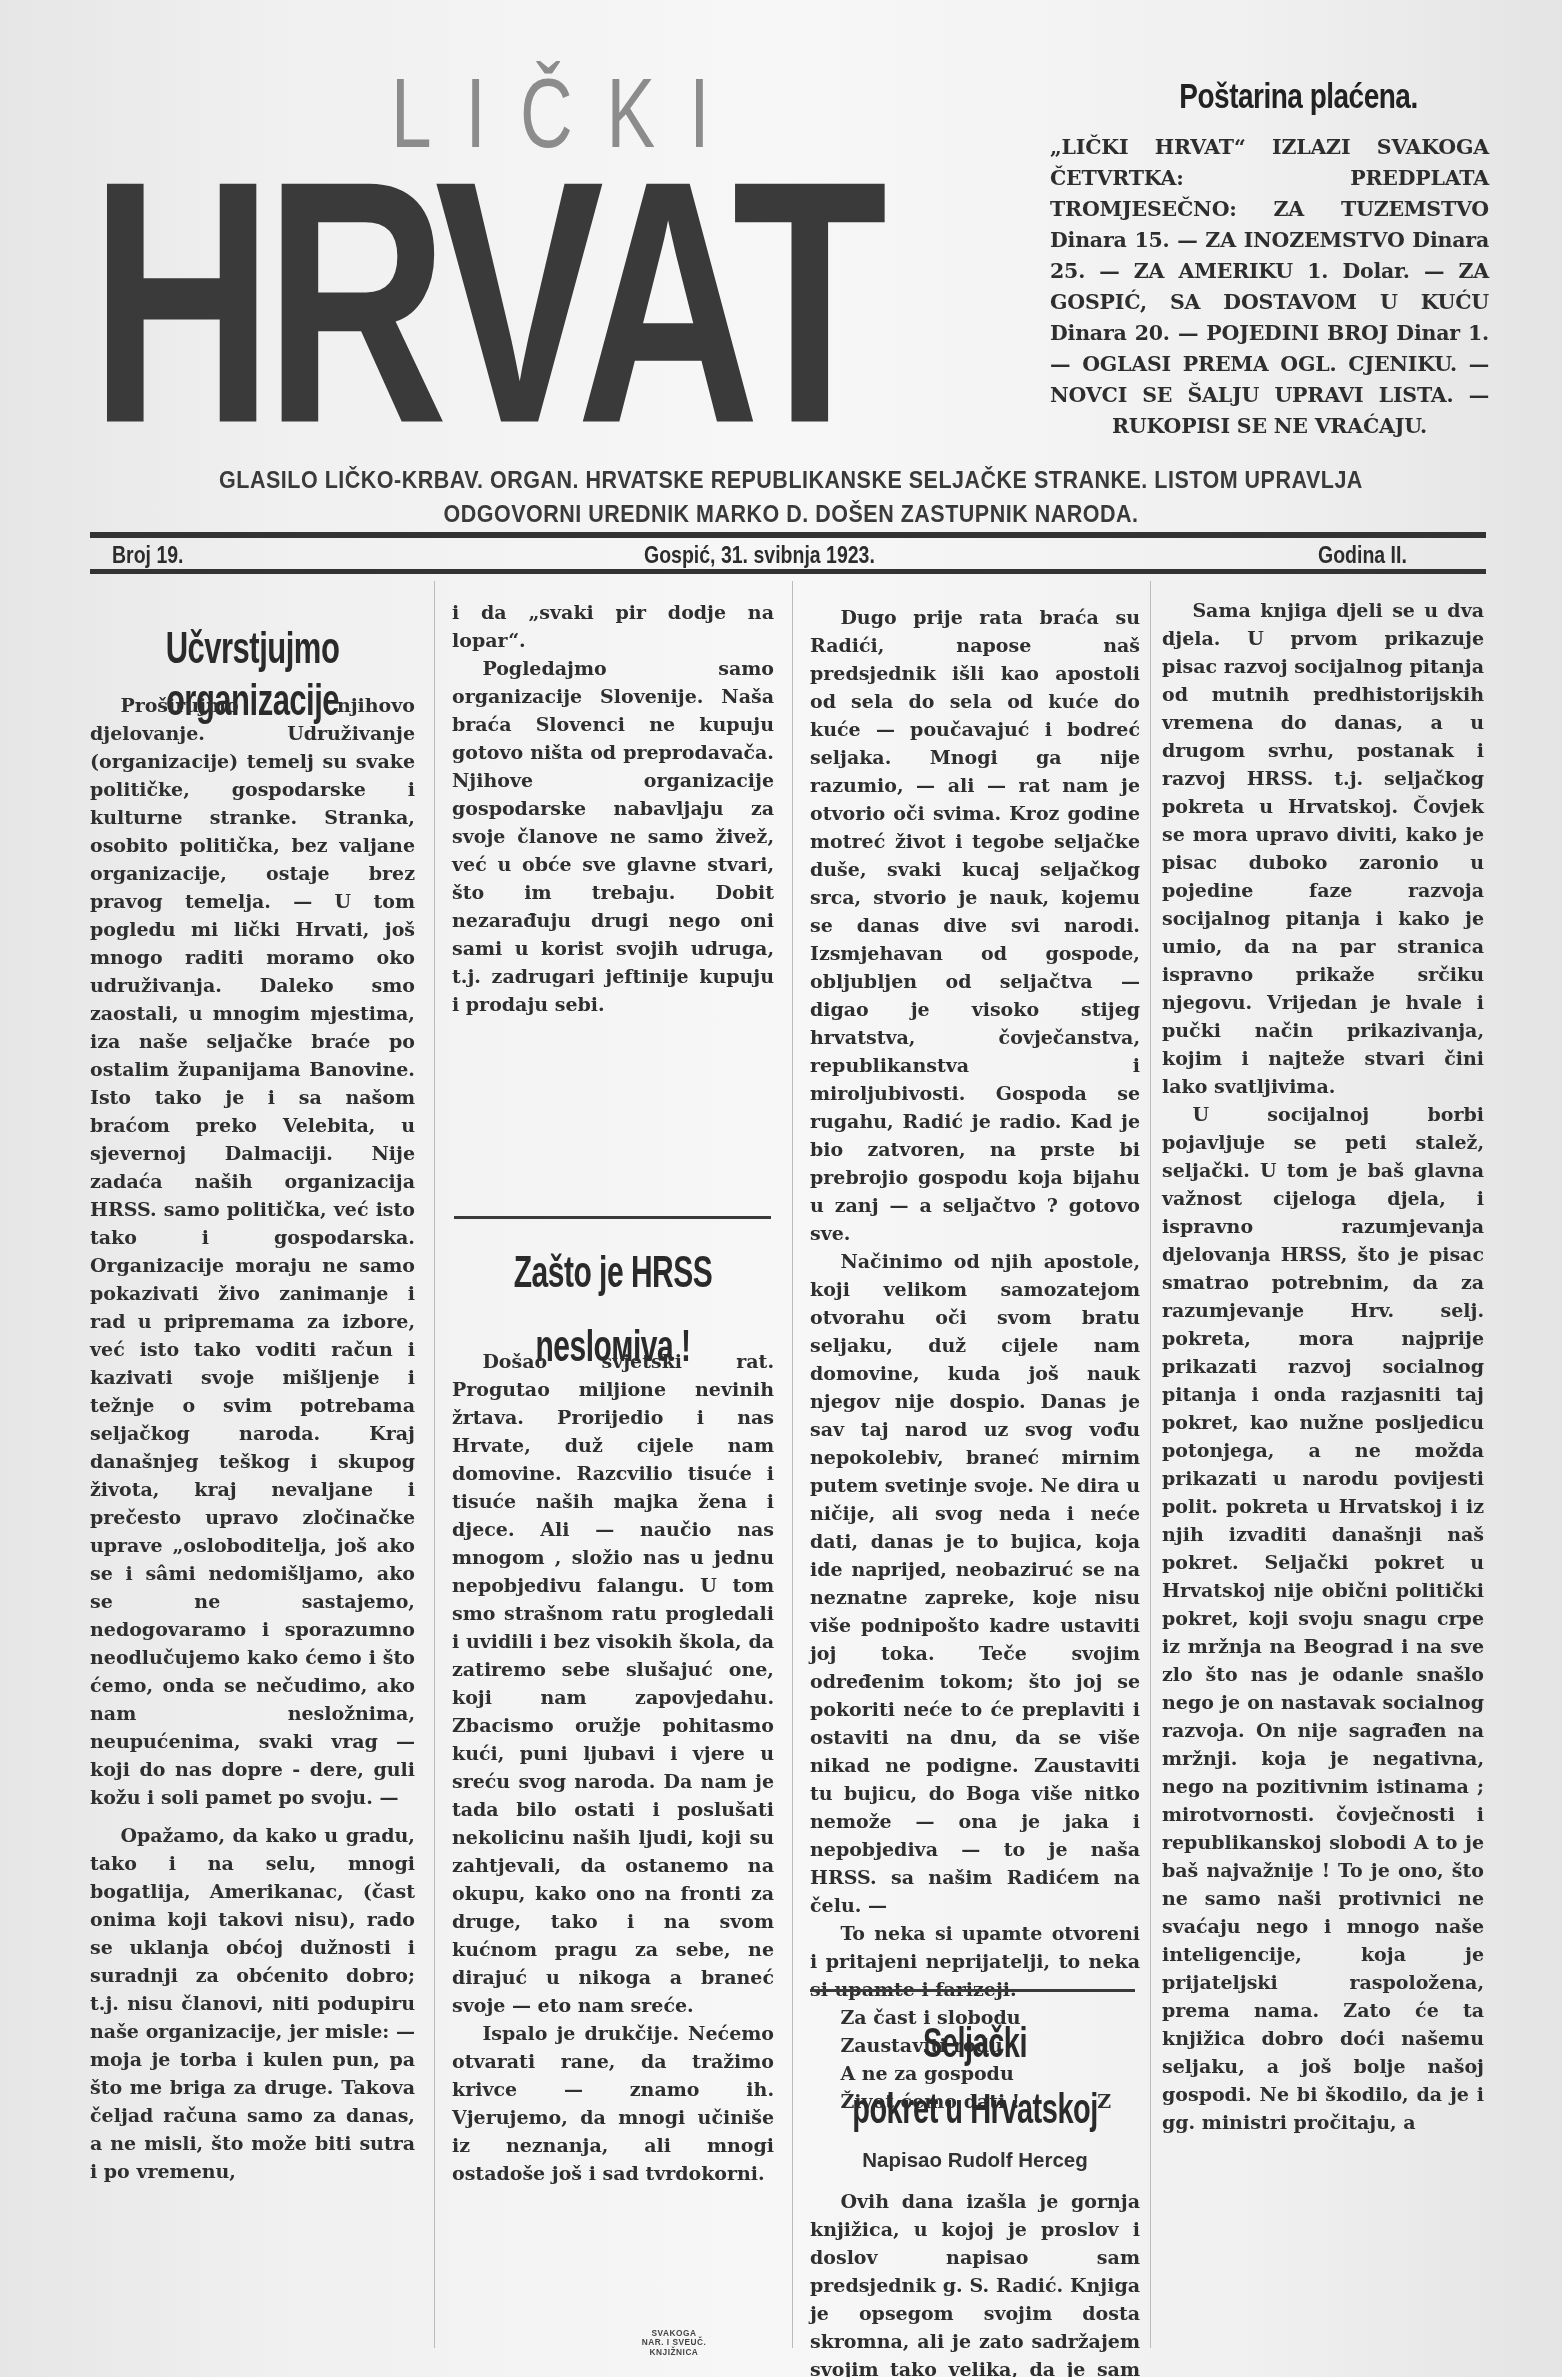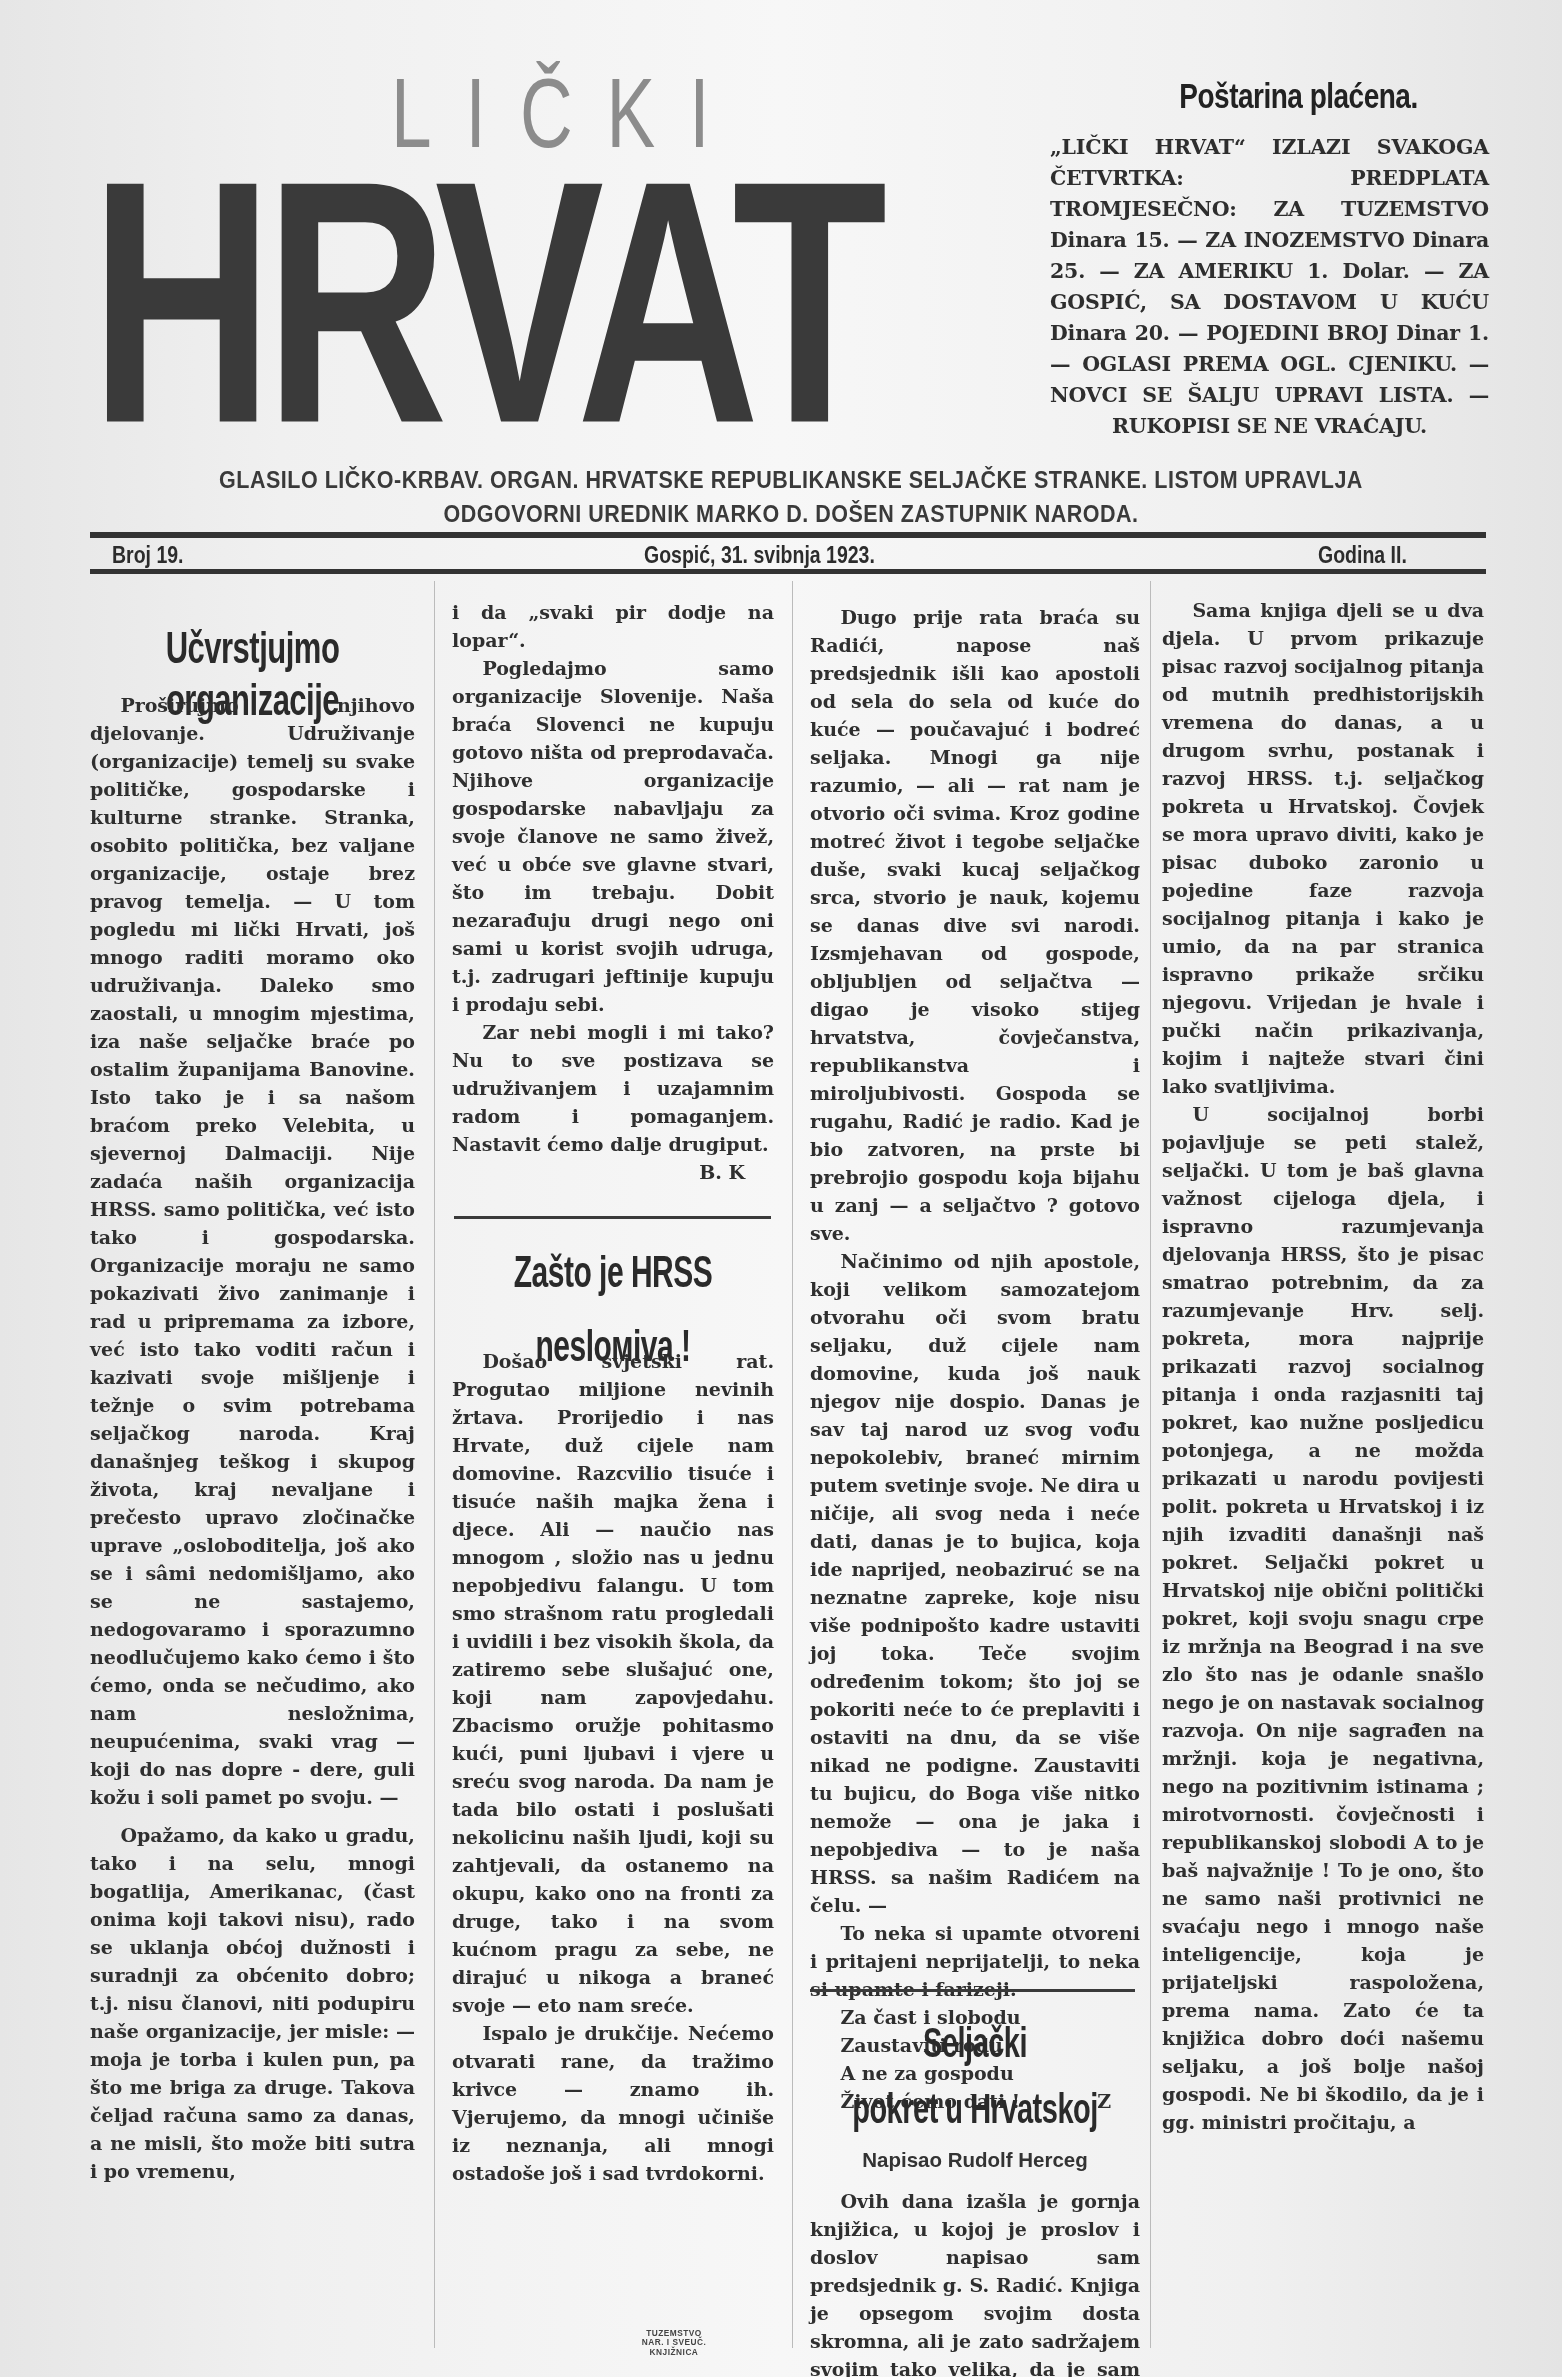--- a/index.html
+++ b/index.html
@@ -88,21 +88,20 @@
 
   <div class="headline h1">Učvrstjujmo organizacije</div>
   <div class="col art1">
     <p>Proširujmo njihovo djelovanje. Udruživanje (organizacije) temelj su svake političke, gospodarske i kulturne stranke. Stranka, osobito politička, bez valjane organizacije, ostaje brez pravog temelja. — U tom pogledu mi lički Hrvati, još mnogo raditi moramo oko udruživanja. Daleko smo zaostali, u mnogim mjestima, iza naše seljačke braće po ostalim županijama Banovine. Isto tako je i sa našom braćom preko Velebita, u sjevernoj Dalmaciji. Nije zadaća naših organizacija HRSS. samo politička, već isto tako i gospodarska. Organizacije moraju ne samo pokazivati živo zanimanje i rad u pripremama za izbore, već isto tako voditi račun i kazivati svoje mišljenje i težnje o svim potrebama seljačkog naroda. Kraj današnjeg teškog i skupog života, kraj nevaljane i prečesto upravo zločinačke uprave „osloboditelja, još ako se i sâmi nedomišljamo, ako se ne sastajemo, nedogovaramo i sporazumno neodlučujemo kako ćemo i što ćemo, onda se nečudimo, ako nam nesložnima, neupućenima, svaki vrag — koji do nas dopre - dere, guli kožu i soli pamet po svoju. —</p>
     <p style="margin-top:10px;">Opažamo, da kako u gradu, tako i na selu, mnogi bogatlija, Amerikanac, (čast onima koji takovi nisu), rado se uklanja obćoj dužnosti i suradnji za obćenito dobro; t.j. nisu članovi, niti podupiru naše organizacije, jer misle: — moja je torba i kulen pun, pa što me briga za druge. Takova čeljad računa samo za danas, a ne misli, što može biti sutra i po vremenu,</p>
   </div>
 
   <div class="col col2">
     <p class="noind">i da „svaki pir dodje na lopar“.</p>
     <p>Pogledajmo samo organizacije Slovenije. Naša braća Slovenci ne kupuju gotovo ništa od preprodavača. Njihove organizacije gospodarske nabavljaju za svoje članove ne samo živež, već u obće sve glavne stvari, što im trebaju. Dobit nezarađuju drugi nego oni sami u korist svojih udruga, t.j. zadrugari jeftinije kupuju i prodaju sebi.</p>
-    <p><span>Zar nebi mogli i mi tako? Nu to sve postizava se udruživanjem i uzajamnim radom i pomaganjem. Nastavit ćemo dalje drugiput.</span> <span class="sign-right">B. K</span></p>
   </div>
 
   <div class="rule-col" style="left:454px; top:1216px; width:317px;"></div>
 
   <div class="headline h2">Zašto je HRSS nesloмiva !</div>
   <div class="col art2b">
     <p>Došao svjetski rat. Progutao miljione nevinih žrtava. Prorijedio i nas Hrvate, duž cijele nam domovine. Razcvilio tisuće i tisuće naših majka žena i djece. Ali — naučio nas mnogom , složio nas u jednu nepobjedivu falangu. U tom smo strašnom ratu progledali i uvidili i bez visokih škola, da zatiremo sebe slušajuć one, koji nam zapovjedahu. Zbacismo oružje pohitasmo kući, puni ljubavi i vjere u sreću svog naroda. Da nam je tada bilo ostati i poslušati nekolicinu naših ljudi, koji su zahtjevali, da ostanemo na okupu, kako ono na fronti za druge, tako i na svom kućnom pragu za sebe, ne dirajuć u nikoga a braneć svoje — eto nam sreće.</p>
     <p>Ispalo je drukčije. Nećemo otvarati rane, da tražimo krivce — znamo ih. Vjerujemo, da mnogi učiniše iz neznanja, ali mnogi ostadoše još i sad tvrdokorni.</p>
   </div>
 
@@ -128,18 +127,18 @@
   <div class="col art3b">
     <p>Ovih dana izašla je gornja knjižica, u kojoj je proslov i doslov napisao sam predsjednik g. S. Radić. Knjiga je opsegom svojim dosta skromna, ali je zato sadržajem svojim tako velika, da je sam naš predsjednik napisao, da je to: „najbolje djelo, koje je dosad kod nas u tom pravcu napisano. Bolje i kompetentnije g. Hercegu ne treba, a to priznanje ujedno je i najbolja preporuka njegovome djelu. Sam proslov i doslov predsjednikov tako je umna nadopuna, kako je samo on može dati.</p>
   </div>
 
   <div class="col col4">
     <p>Sama knjiga djeli se u dva djela. U prvom prikazuje pisac razvoj socijalnog pitanja od mutnih predhistorijskih vremena do danas, a u drugom svrhu, postanak i razvoj HRSS. t.j. seljačkog pokreta u Hrvatskoj. Čovjek se mora upravo diviti, kako je pisac duboko zaronio u pojedine faze razvoja socijalnog pitanja i kako je umio, da na par stranica ispravno prikaže srčiku njegovu. Vrijedan je hvale i pučki način prikazivanja, kojim i najteže stvari čini lako svatljivima.</p>
     <p>U socijalnoj borbi pojavljuje se peti stalež, seljački. U tom je baš glavna važnost cijeloga djela, i ispravno razumjevanja djelovanja HRSS, što je pisac smatrao potrebnim, da za razumjevanje Hrv. selj. pokreta, mora najprije prikazati razvoj socialnog pitanja i onda razjasniti taj pokret, kao nužne posljedicu potonjega, a ne možda prikazati u narodu povijesti polit. pokreta u Hrvatskoj i iz njih izvaditi današnji naš pokret. Seljački pokret u Hrvatskoj nije obični politički pokret, koji svoju snagu crpe iz mržnja na Beograd i na sve zlo što nas je odanle snašlo nego je on nastavak socialnog razvoja. On nije sagrađen na mržnji. koja je negativna, nego na pozitivnim istinama ; mirotvornosti. čovječnosti i republikanskoj slobodi A to je baš najvažnije ! To je ono, što ne samo naši protivnici ne svaćaju nego i mnogo naše inteligencije, koja je prijateljski raspoložena, prema nama. Zato će ta knjižica dobro doći našemu seljaku, a još bolje našoj gospodi. Ne bi škodilo, da je i gg. ministri pročitaju, a</p>
   </div>
 
   <div class="stamp">
-    <div>TUZEMSTVO</div>
+    <div>SVAKOGA</div>
     <div>NAR. I SVEUČ.</div>
     <div>KNJIŽNICA</div>
   </div>
 </div>
 
 
 </body></html>

